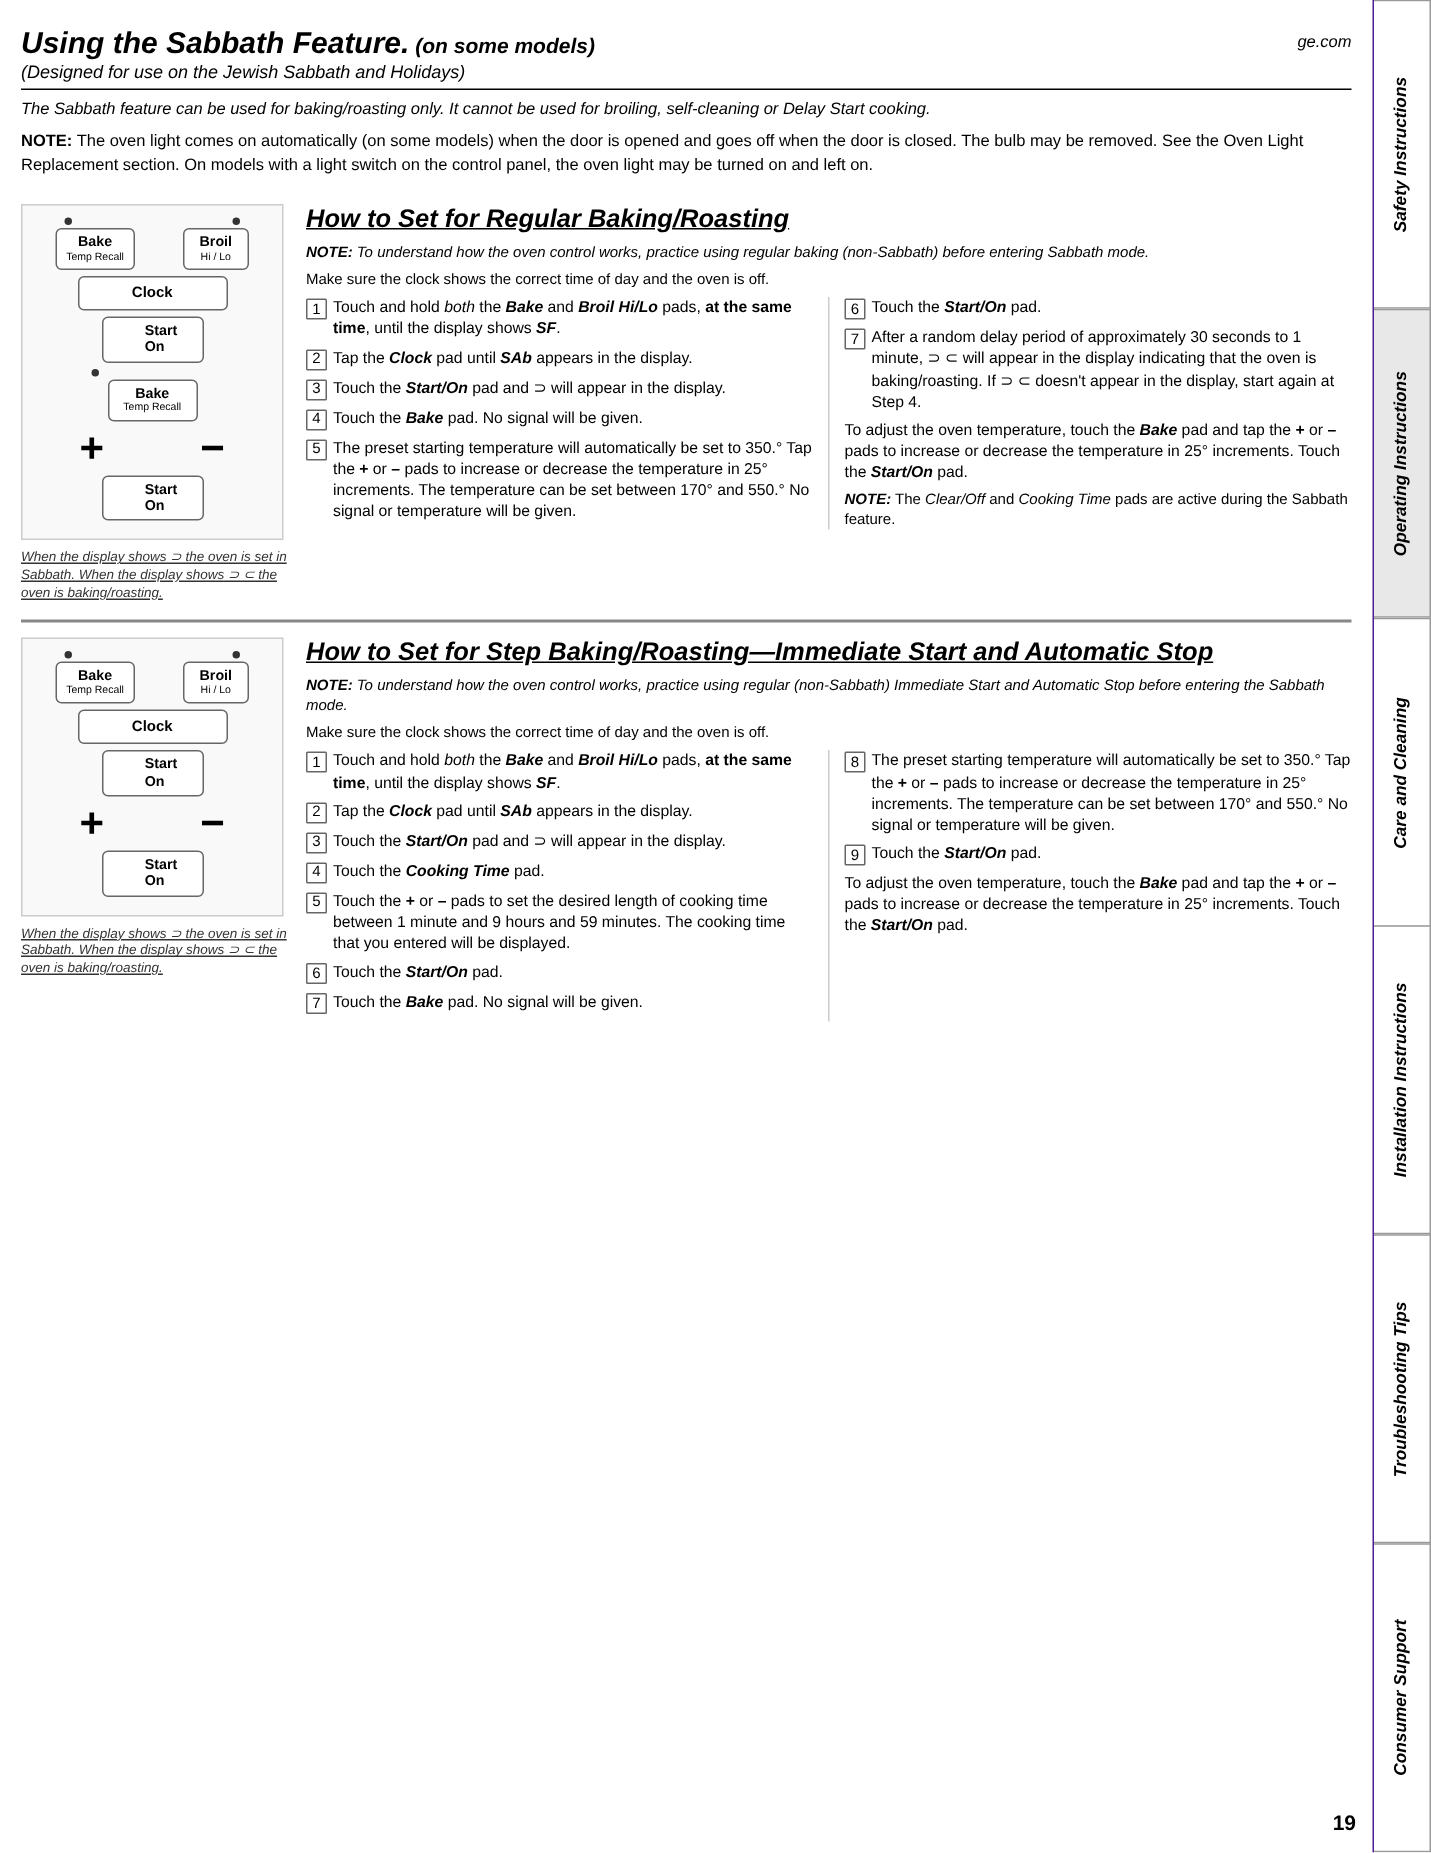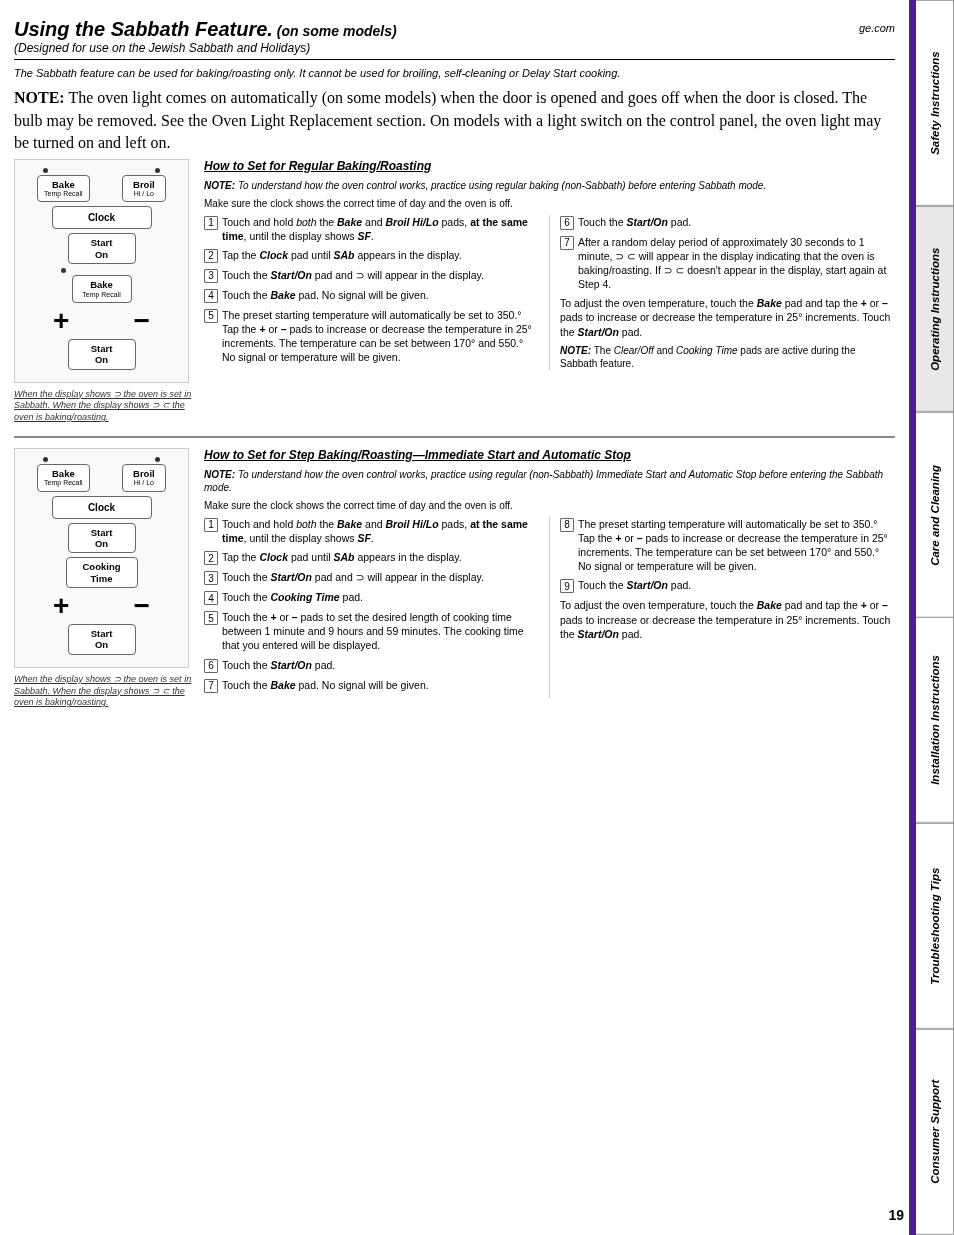--- a/index.html
+++ b/index.html
@@ -13,21 +13,21 @@
       overflow: hidden;
     }
     .page-wrapper {
       display: flex;
       width: 954px;
       min-height: 1235px;
     }
     .main-content {
       flex: 1;
       padding: 18px 14px 10px 14px;
-      border-right: 7px solid #4c1d95;
+      border-right: 1px solid #4c1d95;
     }
     .side-tabs {
       width: 38px;
       display: flex;
       flex-direction: column;
       background: #fff;
     }
     .side-tab {
       writing-mode: vertical-rl;
       transform: rotate(180deg);
@@ -68,24 +68,23 @@
       padding-bottom: 4px;
       margin-bottom: 6px;
     }
     .intro-text {
       font-size: 11px;
       font-style: italic;
       margin-bottom: 6px;
       line-height: 1.4;
     }
     .note-text {
-      font-size: 16px;
-      margin-bottom: 4px;
+      font-size: 11px;
+      margin-bottom: 18px;
       line-height: 1.4;
-      font-family: Liberation Serif, serif;
     }
     .note-text strong { font-weight: bold; }
     
     .section {
       display: flex;
       gap: 10px;
       margin-bottom: 6px;
     }
     .section-panel-left {
       width: 180px;
@@ -133,21 +132,21 @@
       background: #fff;
       width: 100px;
       margin: 0 auto;
     }
     .oven-button-start {
       border: 1.5px solid #666;
       border-radius: 4px;
       font-size: 9.5px;
       font-weight: bold;
       text-align: center;
-      padding: 3px 16px;
+      padding: 3px 28px;
       background: #fff;
       width: 68px;
       margin: 0 auto;
       line-height: 1.2;
     }
     .dot-row {
       display: flex;
       justify-content: space-around;
       margin-bottom: 2px;
     }
@@ -177,21 +176,21 @@
     .diagram-caption {
       font-size: 9px;
       font-style: italic;
       line-height: 1.3;
       margin-top: 4px;
       color: #333;
       text-decoration: underline;
     }
     
     .section-header {
-      font-size: 12px;
+      font-size: 17px;
       font-weight: bold;
       font-style: italic;
       text-decoration: underline;
       margin-bottom: 6px;
     }
     
     .steps-container {
       display: flex;
       gap: 10px;
     }
@@ -418,26 +417,20 @@
             <div class="oven-button-wide">Clock</div>
           </div>
 
           <div style="text-align:center;margin:4px 0;">
             <div class="oven-button-start">
               <div>Start</div>
               <div>On</div>
             </div>
           </div>
 
-          <div style="text-align:center;margin:4px 0;">
-            <div class="oven-button-start" style="width:72px;">
-              <div>Cooking</div>
-              <div>Time</div>
-            </div>
-          </div>
 
           <div class="plus-minus-row">
             <span class="plus-symbol">+</span>
             <span class="minus-symbol">−</span>
           </div>
 
           <div style="text-align:center;margin:4px 0;">
             <div class="oven-button-start">
               <div>Start</div>
               <div>On</div>

